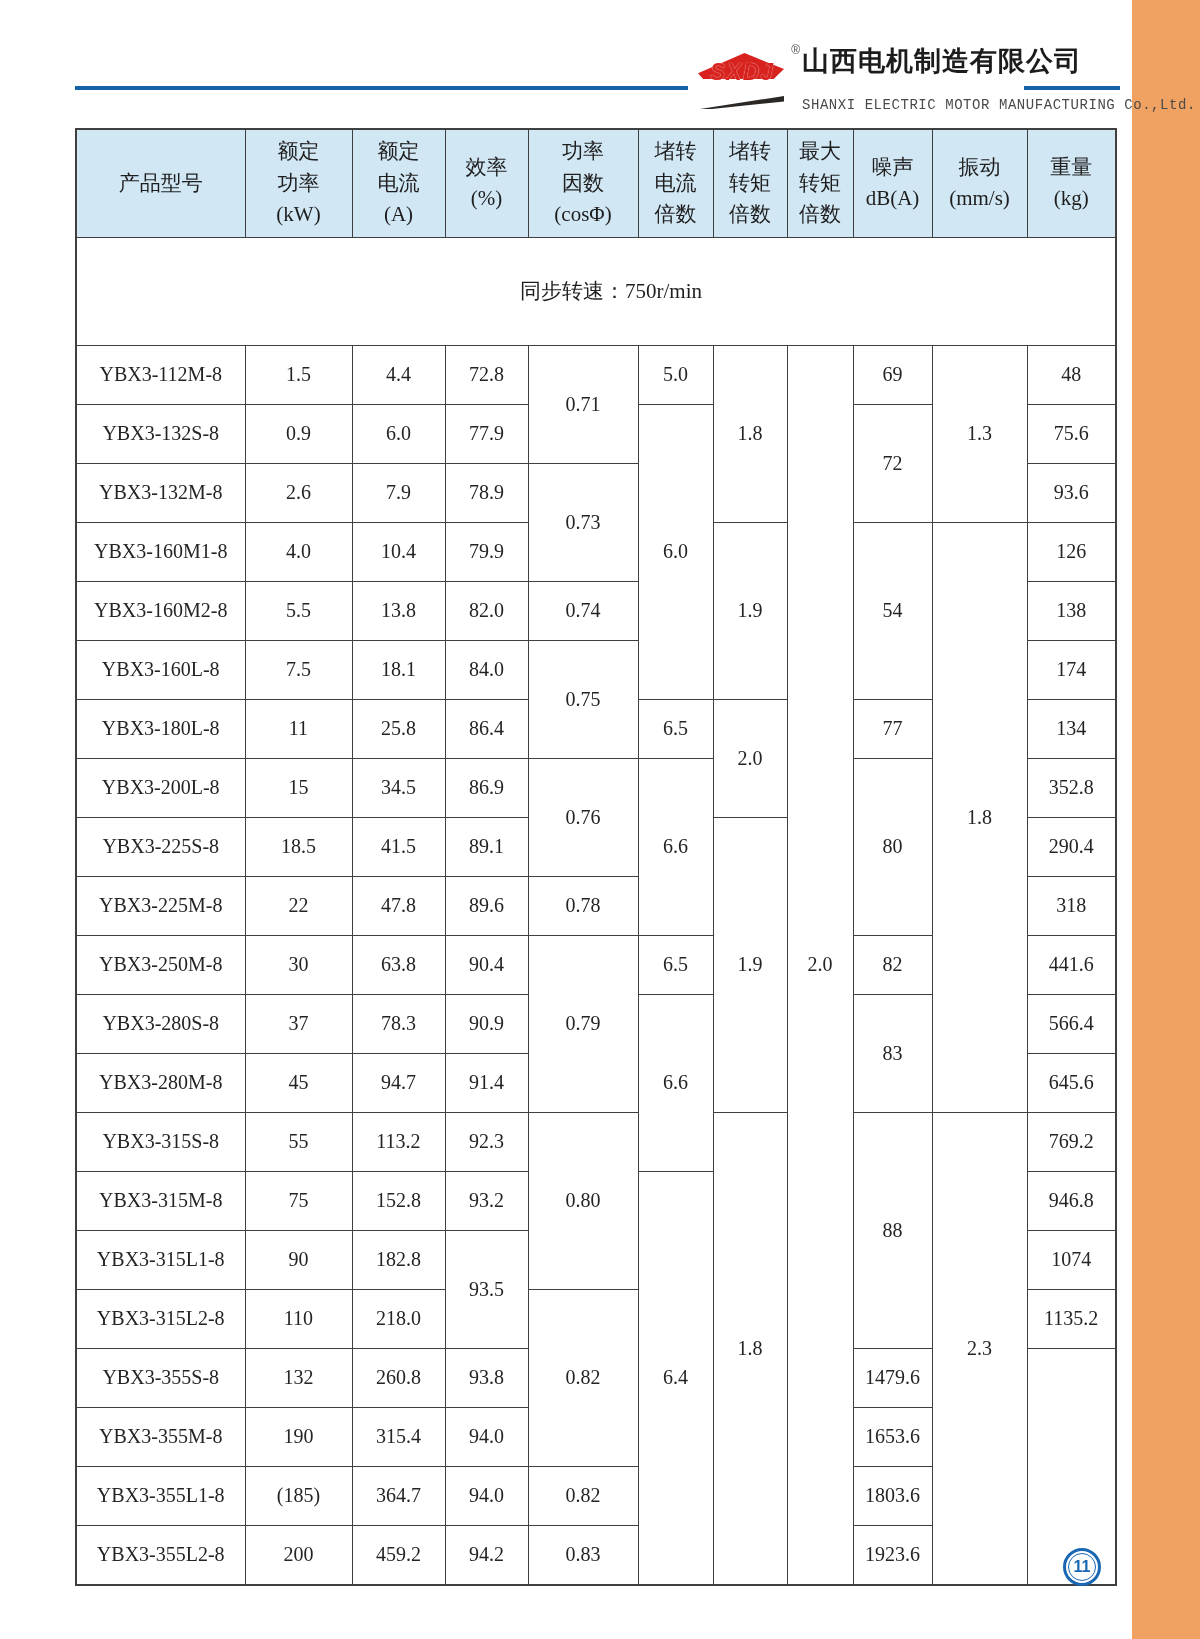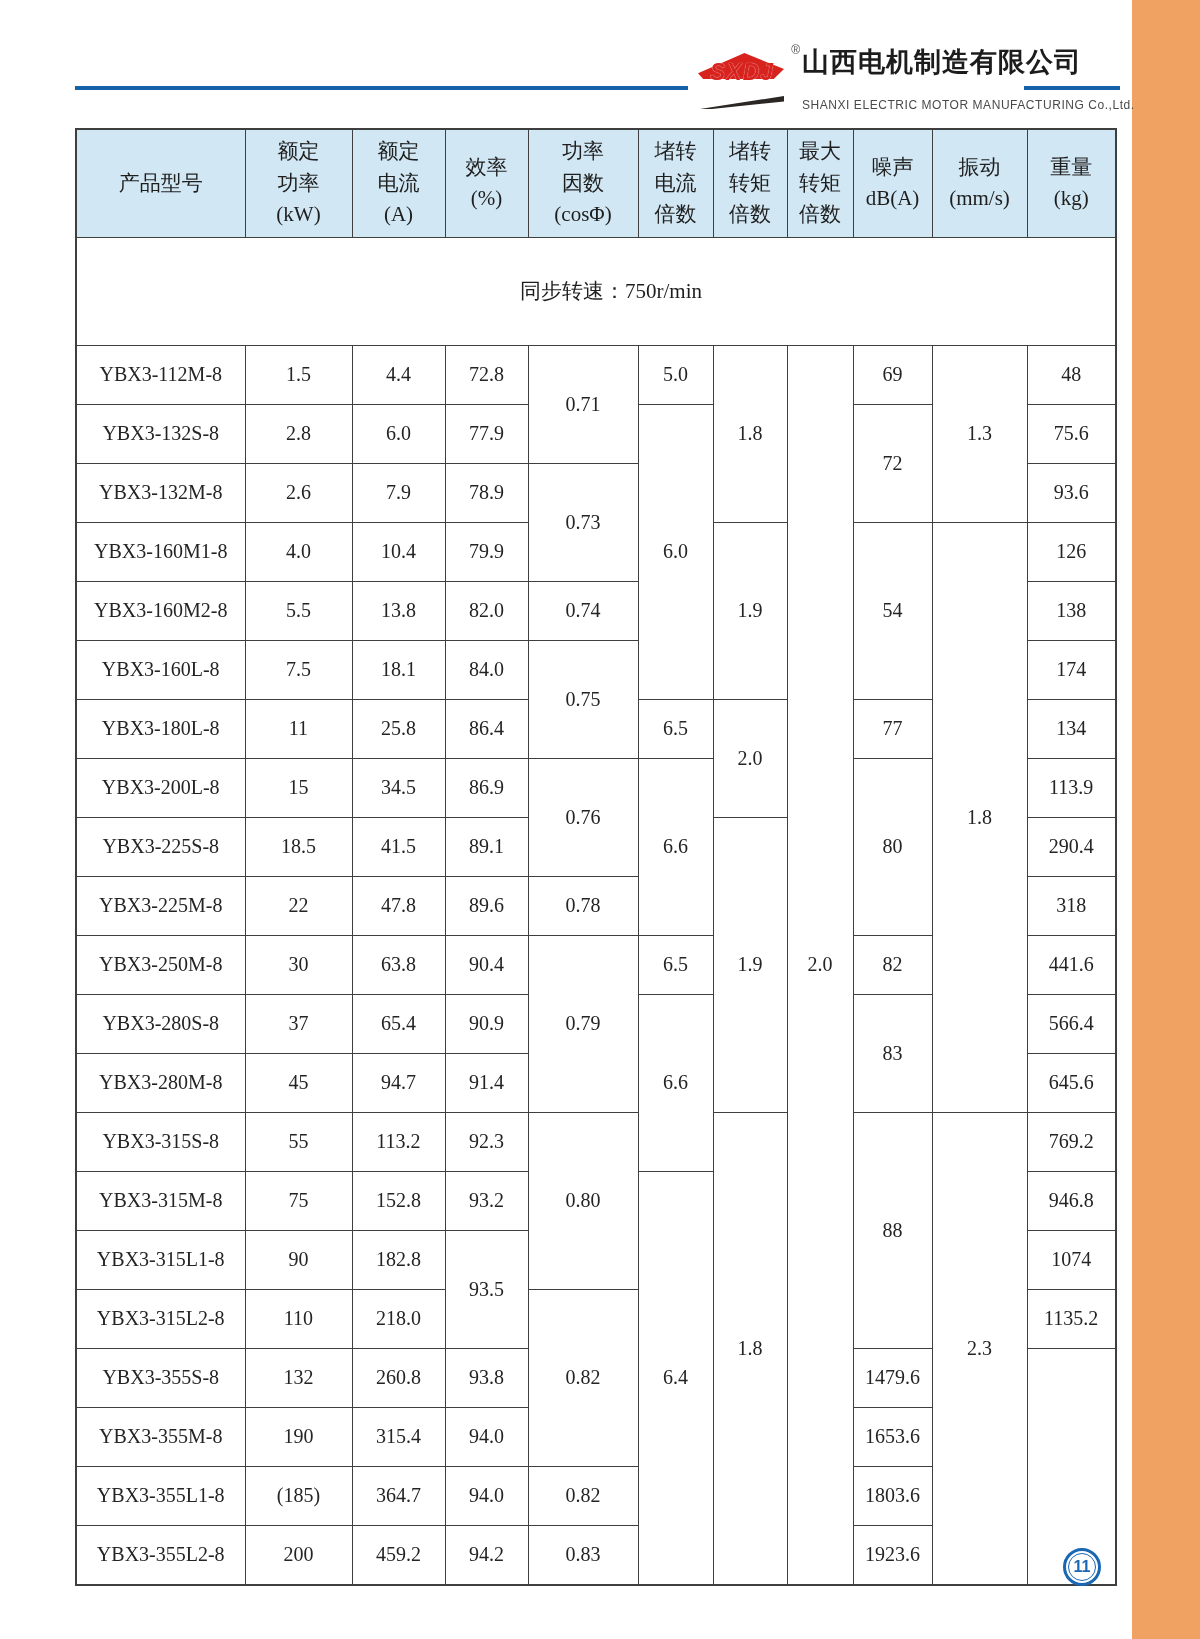--- a/index.html
+++ b/index.html
@@ -20,21 +20,21 @@
                  font-family:"Liberation Sans",sans-serif; font-weight:bold; font-style:italic;
                  font-size:23px; line-height:1; color:#d7221e; letter-spacing:1px;
                  text-shadow:0 0 1px #fff; }
   .emblem-swoosh { position:absolute; left:12px; bottom:2px; width:84px; height:13px; background:#2a2724;
                    clip-path:polygon(0 100%, 100% 0, 100% 42%, 14% 100%); }
   .emblem-reg { position:absolute; right:-8px; top:-2px; font-family:"Liberation Sans",sans-serif;
                 font-size:12px; color:#555; }
   .names { display:flex; flex-direction:column; margin-left:10px; }
   .cn-name { font-family:"Liberation Sans",sans-serif; font-weight:bold; font-size:27px;
              letter-spacing:1px; color:#1c1c1c; white-space:nowrap; }
-  .en-name { font-family:Liberation Sans, sans-serif; font-size:12px; color:#4a4a4a;
+  .en-name { font-family:Liberation Mono, monospace; font-size:14px; color:#4a4a4a;
              letter-spacing:0.55px; margin-top:18px; white-space:nowrap; }
 
   table.spec { position:absolute; left:75px; top:128px; width:1040px;
                border-collapse:collapse; table-layout:fixed; }
   table.spec, table.spec td, table.spec th { border:1px solid #3f3f3f; }
   table.spec { border-width:2px; }
   table.spec th { background:#d2e7f4; font-weight:normal; font-size:21px; color:#1e1e1e;
                   line-height:1.5; text-align:center; vertical-align:middle; padding:4px 1px; }
   table.spec thead tr { height:108px; }
   tr.banner-row { height:50px; }
@@ -149,21 +149,21 @@
         <td rowspan="2">0.71</td>
         <td>5.0</td>
         <td rowspan="3">1.8</td>
         <td rowspan="21">2.0</td>
         <td>69</td>
         <td rowspan="3">1.3</td>
         <td>48</td>
       </tr>
       <tr>
         <td>YBX3-132S-8</td>
-        <td>2.8</td>
+        <td>0.9</td>
         <td>6.0</td>
         <td>77.9</td>
         <td rowspan="5">6.0</td>
         <td rowspan="2">72</td>
         <td>75.6</td>
       </tr>
       <tr>
         <td>YBX3-132M-8</td>
         <td>2.6</td>
         <td>7.9</td>
@@ -208,21 +208,21 @@
         <td>134</td>
       </tr>
       <tr>
         <td>YBX3-200L-8</td>
         <td>15</td>
         <td>34.5</td>
         <td>86.9</td>
         <td rowspan="2">0.76</td>
         <td rowspan="3">6.6</td>
         <td rowspan="3">80</td>
-        <td>113.9</td>
+        <td>352.8</td>
       </tr>
       <tr>
         <td>YBX3-225S-8</td>
         <td>18.5</td>
         <td>41.5</td>
         <td>89.1</td>
         <td rowspan="5">1.9</td>
         <td>290.4</td>
       </tr>
       <tr>
@@ -239,21 +239,21 @@
         <td>63.8</td>
         <td>90.4</td>
         <td rowspan="3">0.79</td>
         <td>6.5</td>
         <td>82</td>
         <td>441.6</td>
       </tr>
       <tr>
         <td>YBX3-280S-8</td>
         <td>37</td>
-        <td>65.4</td>
+        <td>78.3</td>
         <td>90.9</td>
         <td rowspan="3">6.6</td>
         <td rowspan="2">83</td>
         <td>566.4</td>
       </tr>
       <tr>
         <td>YBX3-280M-8</td>
         <td>45</td>
         <td>94.7</td>
         <td>91.4</td>

